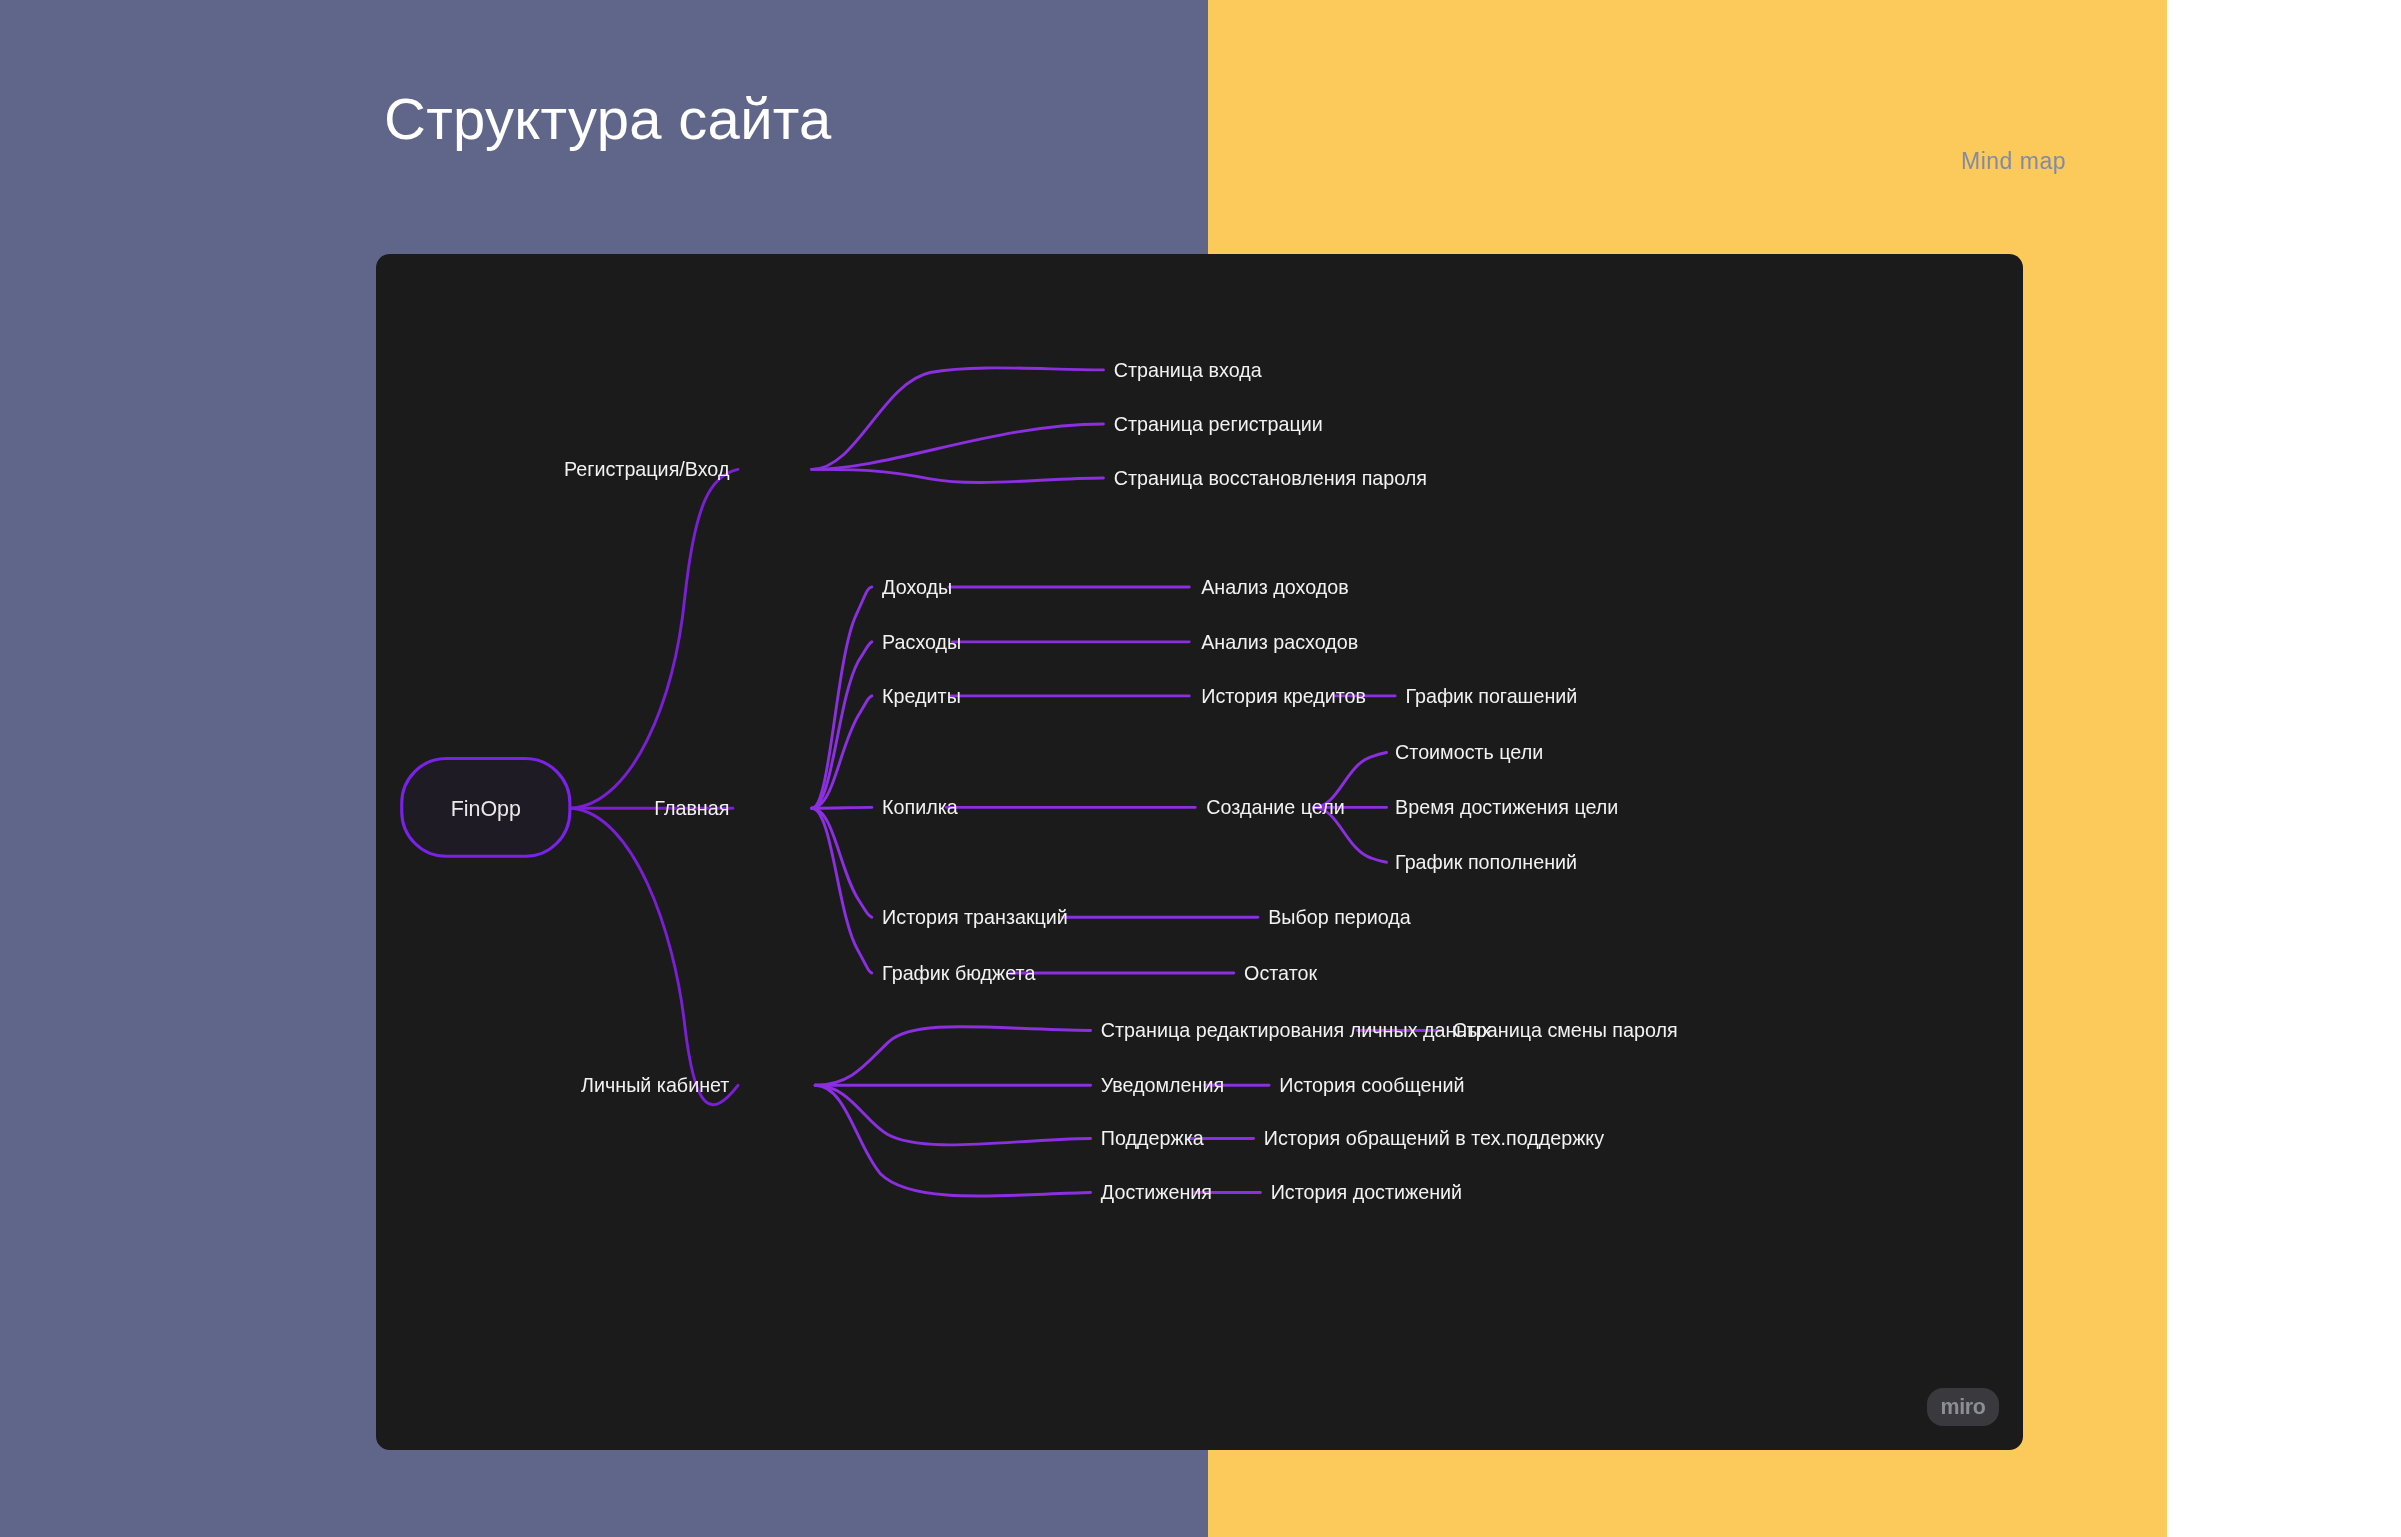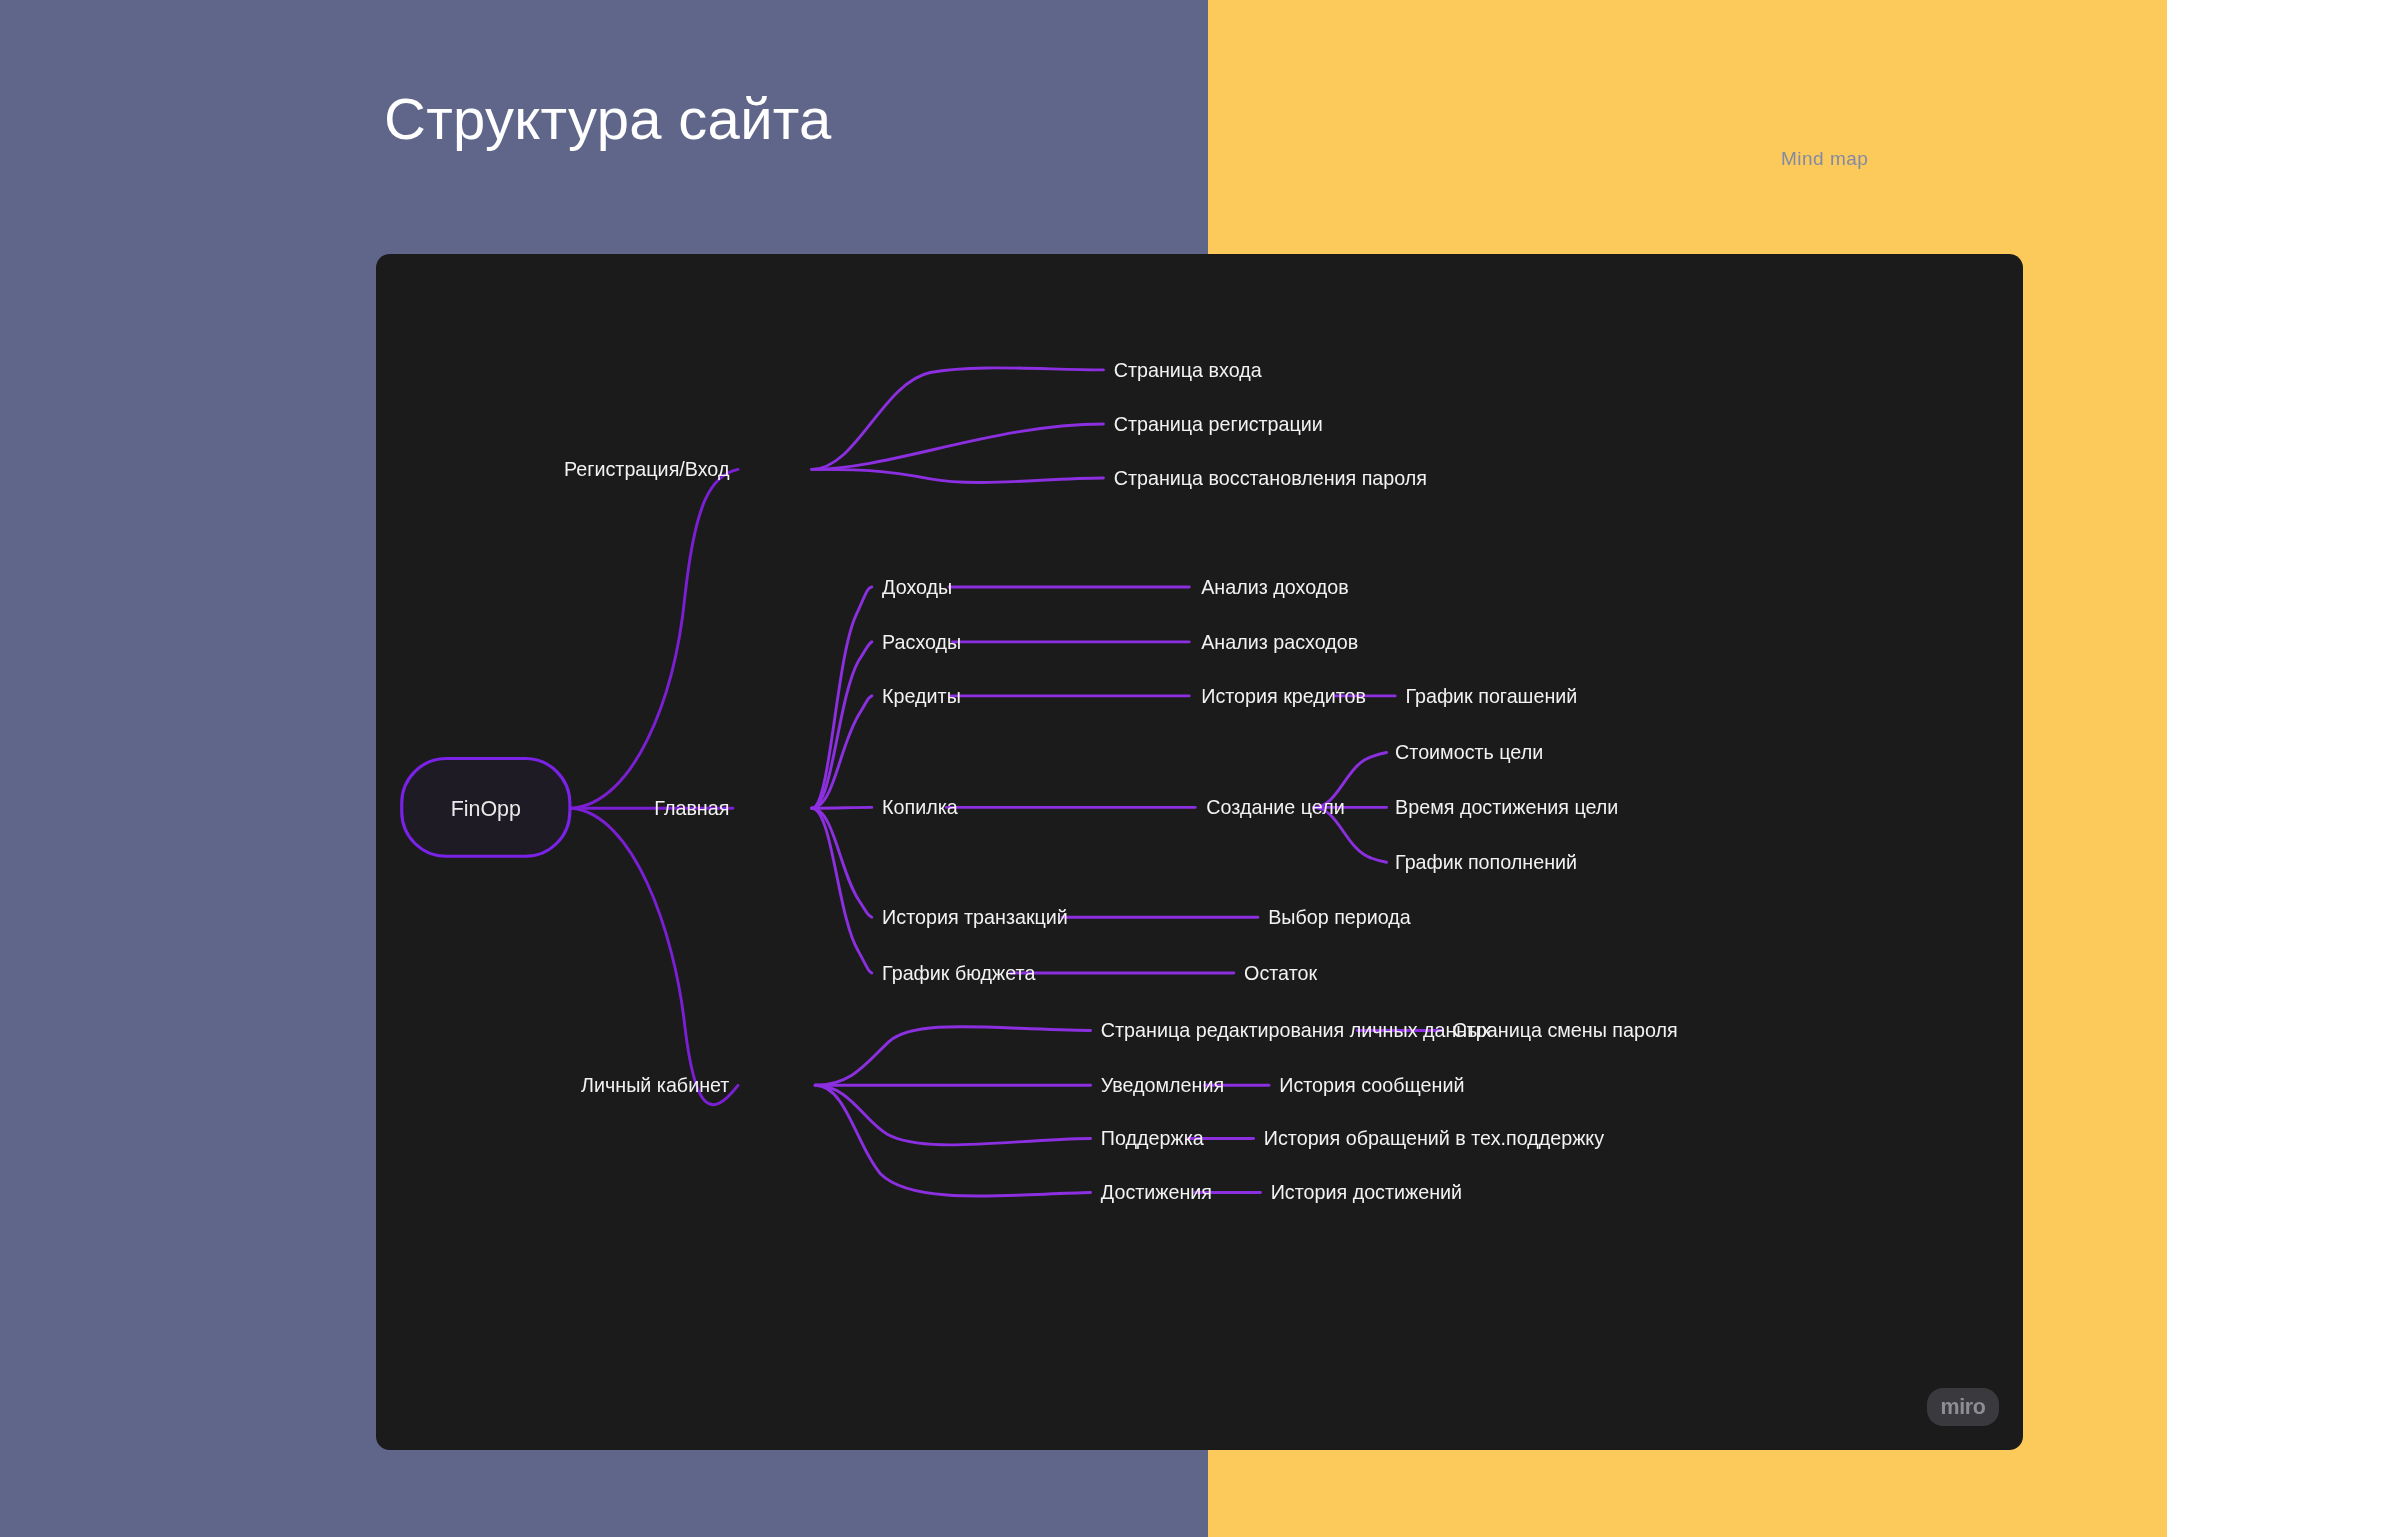--- a/index.html
+++ b/index.html
@@ -35,23 +35,23 @@
     top: 84px;
     font-size: 58px;
     font-weight: 400;
     color: #ffffff;
     letter-spacing: 0.3px;
     white-space: nowrap;
     line-height: 1.2;
   }
   .kicker {
     position: absolute;
-    left: 1781px;
+    left: 1961px;
     top: 148px;
-    font-size: 19px;
+    font-size: 23px;
     font-weight: 500;
     color: #818aa6;
     letter-spacing: 0.5px;
     white-space: nowrap;
   }
   
   .board {
     position: absolute;
     left: 376px;
     top: 254px;

